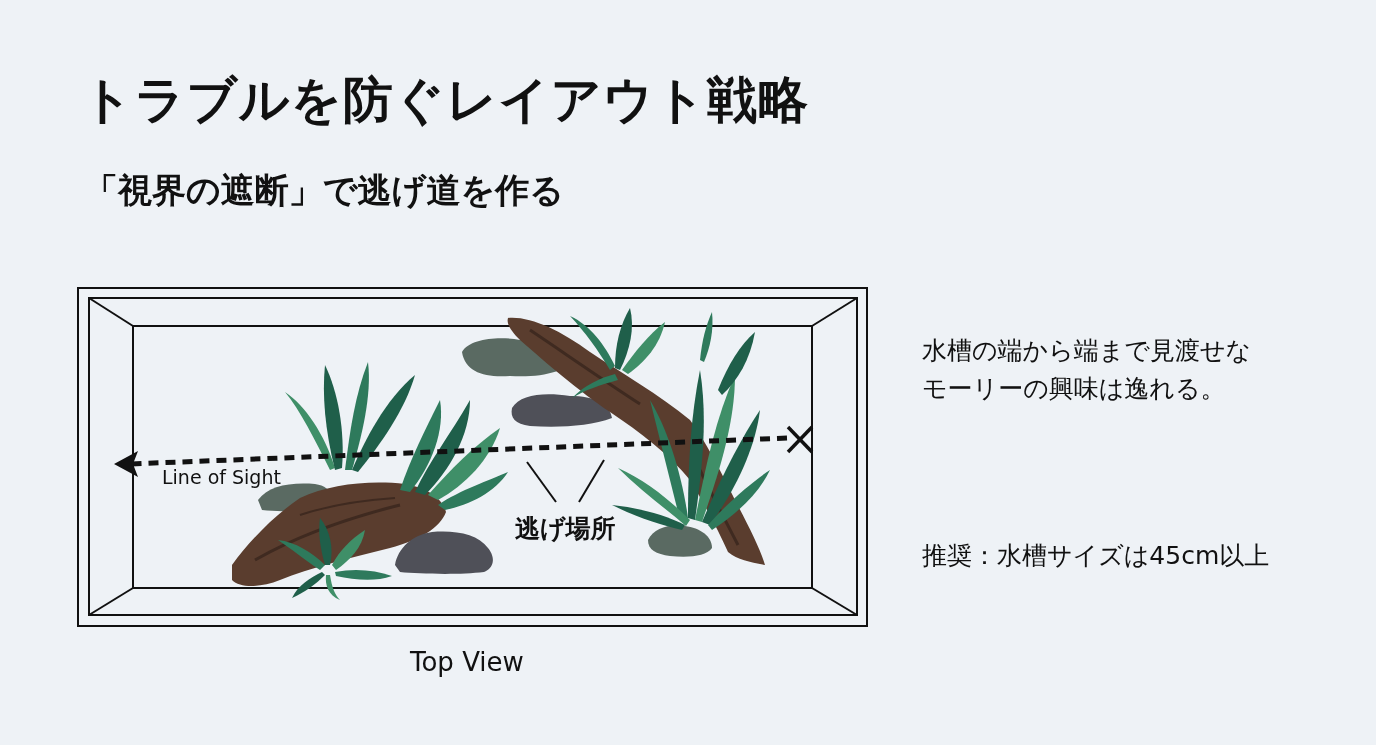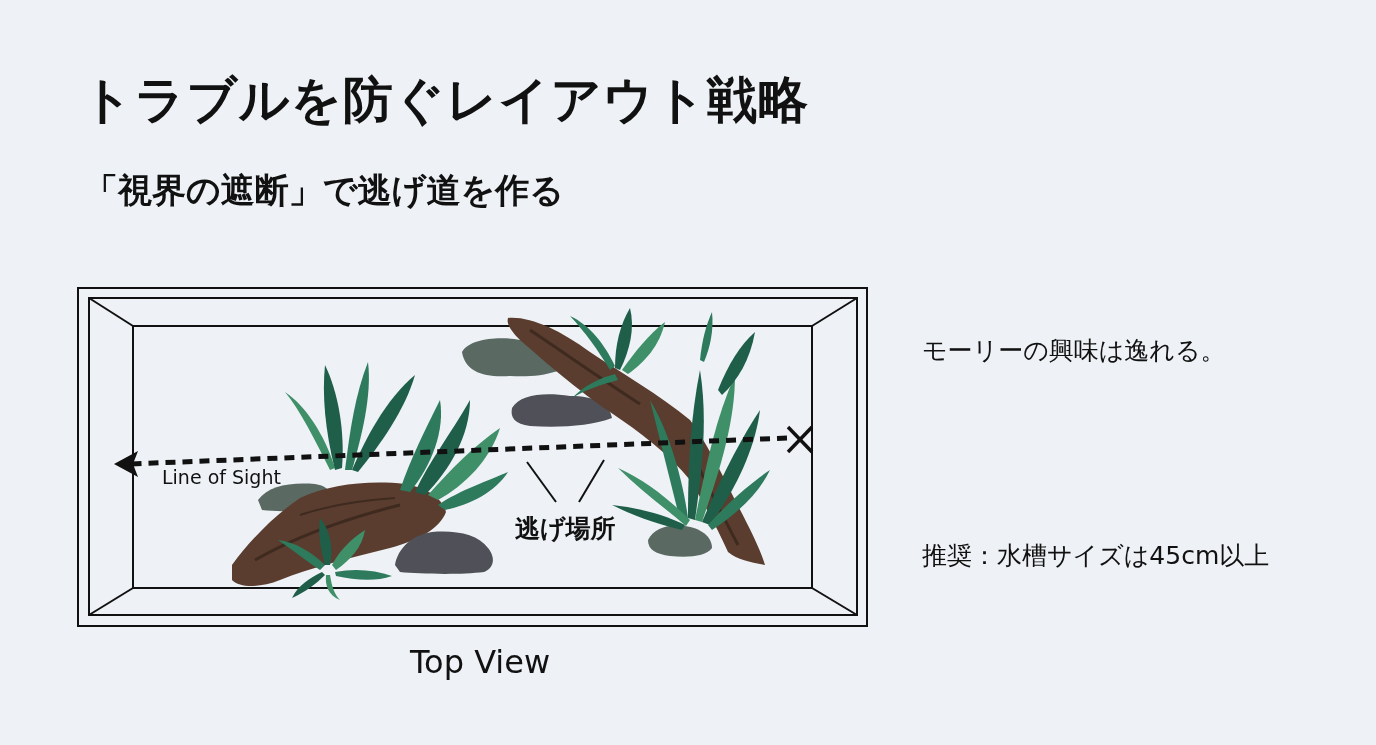--- a/index.html
+++ b/index.html
@@ -17,21 +17,21 @@
     }
     .subtitle {
       position: absolute; left: 82px; top: 166px;
       font-size: 34px; font-weight: bold; line-height: 44px; margin: 2px;
     }
     .diagram {
       position: absolute; left: 0; top: 0; width: 1376px; height: 745px;
     }
     .caption {
       position: absolute; left: 410px; top: 645px;
-      font-size: 32px; line-height: 34px;
+      font-size: 26px; line-height: 34px;
     }
     .desc {
       position: absolute; left: 922px; top: 332px; width: 420px;
       font-size: 25px; line-height: 38px;
     }
     .desc p { margin: 0; }
     .recommend {
       position: absolute; left: 922px; top: 537px;
       font-size: 25px; line-height: 38px;
     }
@@ -136,15 +136,16 @@
     <line x1="527" y1="462" x2="556" y2="502"></line>
     <line x1="604" y1="460" x2="579" y2="502"></line>
   </g>
 </svg>
 
 <div class="sight-label">Line of Sight</div>
 <div class="hide-label">逃げ場所</div>
 <div class="caption">Top View</div>
 
 <div class="desc">
+  <p>水槽の端から端まで見渡せな</p>
   <p>モーリーの興味は逸れる。</p>
 </div>
 <div class="recommend">推奨：水槽サイズは45cm以上</div>
 
 </body></html>

